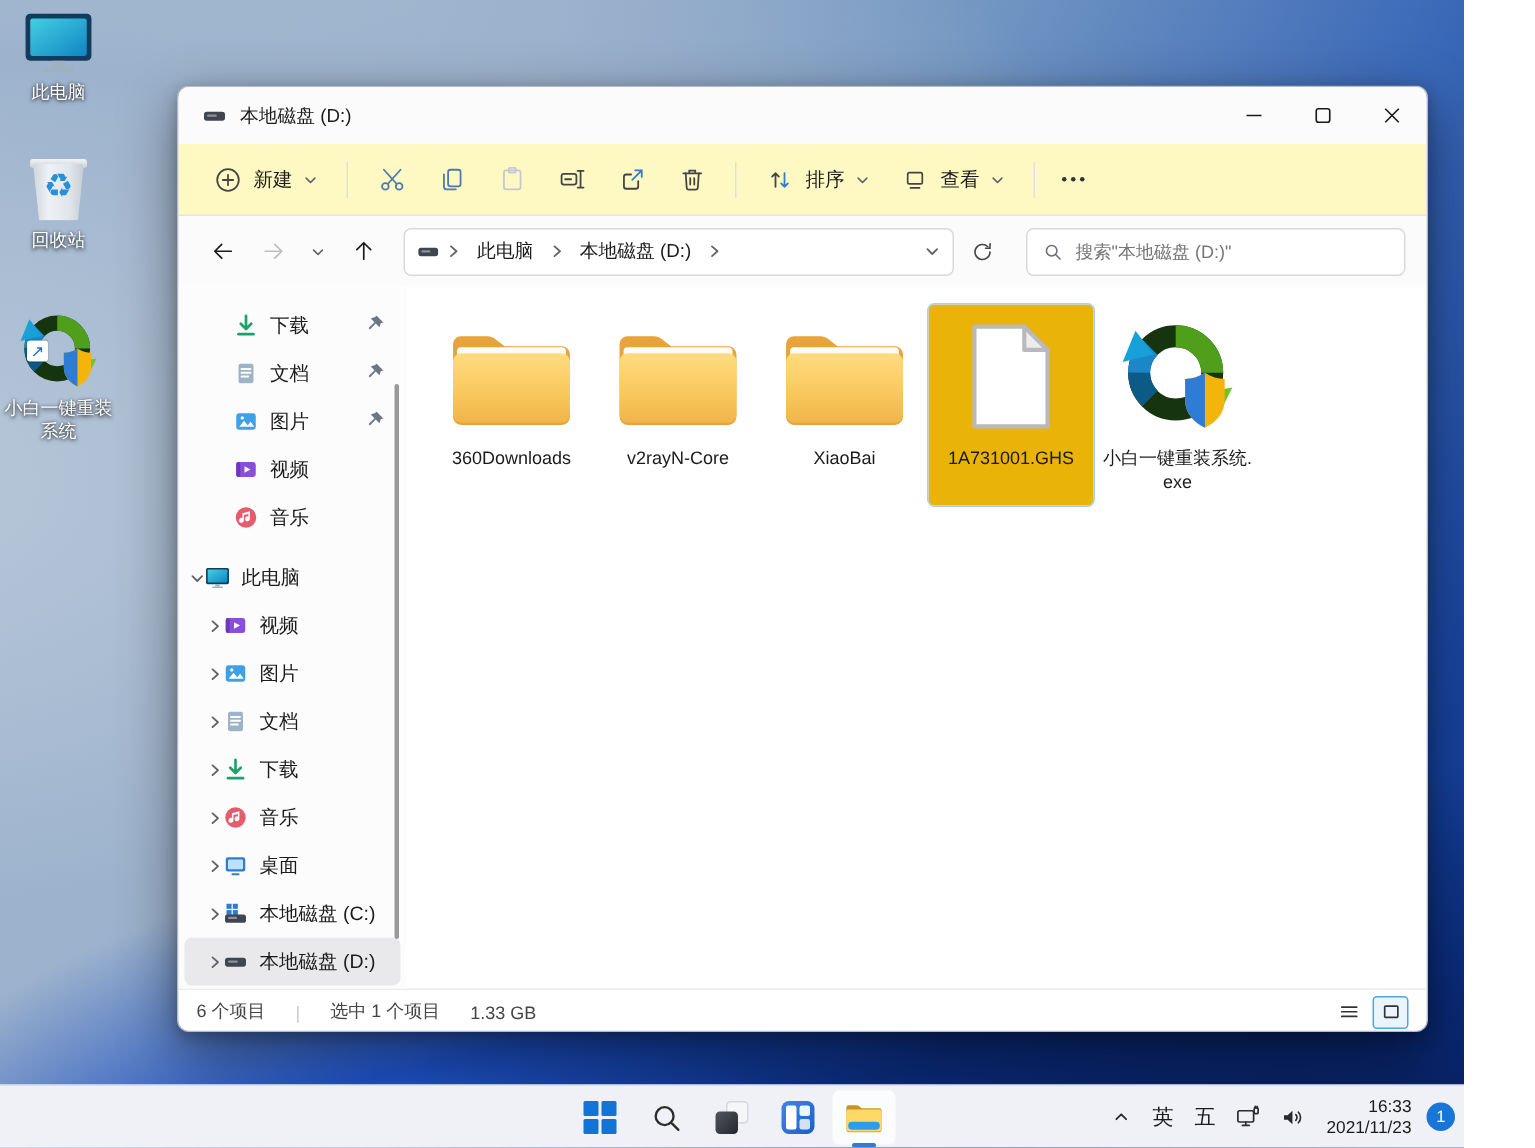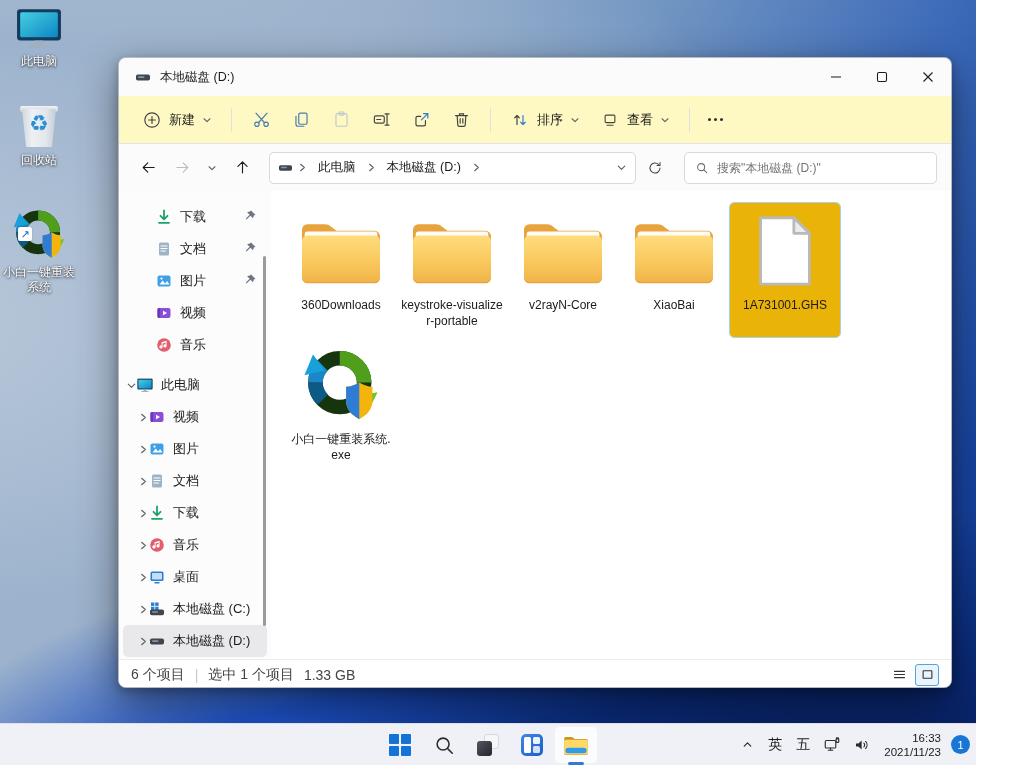--- a/index.html
+++ b/index.html
@@ -98,21 +98,21 @@
   .content { flex:1; position:relative; padding:12px 0 0 15px; }
   .tiles { display:flex; flex-wrap:wrap; }
   .tile { width:110px; padding:6px 2px 8px; margin-right:1px; border-radius:4px;
     display:flex; flex-direction:column; align-items:center; }
   .tile.selected { background:#eab308; outline:1px solid #a8d0ee; }
   .tile .iconbox { height:84px; display:flex; align-items:center; justify-content:center; }
   .tile .fname { margin-top:4px; font-size:12px; line-height:16px; color:#1b1b1b;
     text-align:center; max-width:104px; word-break:break-all; }
 
   .statusbar { height:30px; border-top:1px solid #ececee; background:#fff;
-    display:flex; align-items:center; padding:0 12px; font-size:14px; color:#444; gap:10px; }
+    display:flex; align-items:center; padding:0 12px; font-size:12px; color:#444; gap:20px; }
   .st-sep { color:#c9c9cb; }
   .st-right { margin-left:auto; display:flex; align-items:center; gap:4px; }
   .view-toggle { width:24px; height:22px; display:flex; align-items:center; justify-content:center;
     border-radius:3px; border:1px solid transparent; }
   .view-toggle.active { border-color:#52a4dc; background:#eaf4fc; }
 
   
   .taskbar { position:absolute; left:0; right:0; bottom:0; height:42px;
     background:#eff1f7; border-top:1px solid #dde0e8; }
   .tb-center { position:absolute; left:50%; top:0; transform:translateX(-50%);
@@ -641,28 +641,20 @@
 
       <div class="content">
         <div class="tiles">
           <div class="tile">
             <div class="iconbox">
                 <svg width="86" height="70" viewBox="0 0 64 52">
                   <use href="#sym-folder"></use>
                 </svg>
               </div>
             <div class="fname">360Downloads</div>
-          </div>
-          <div class="tile">
-            <div class="iconbox">
-                <svg width="86" height="70" viewBox="0 0 64 52">
-                  <use href="#sym-folder"></use>
-                </svg>
-              </div>
-            <div class="fname">keystroke-visualizer-portable</div>
           </div>
           <div class="tile">
             <div class="iconbox">
                 <svg width="86" height="70" viewBox="0 0 64 52">
                   <use href="#sym-folder"></use>
                 </svg>
               </div>
             <div class="fname">v2rayN-Core</div>
           </div>
           <div class="tile">

